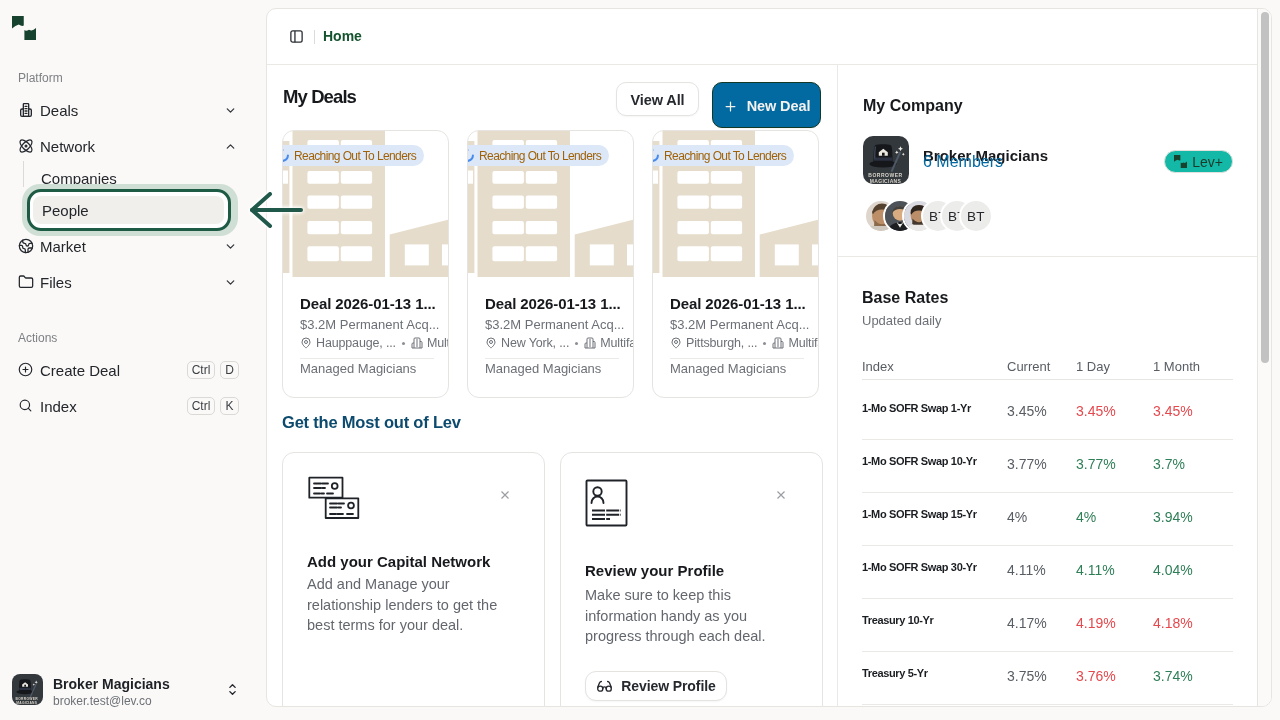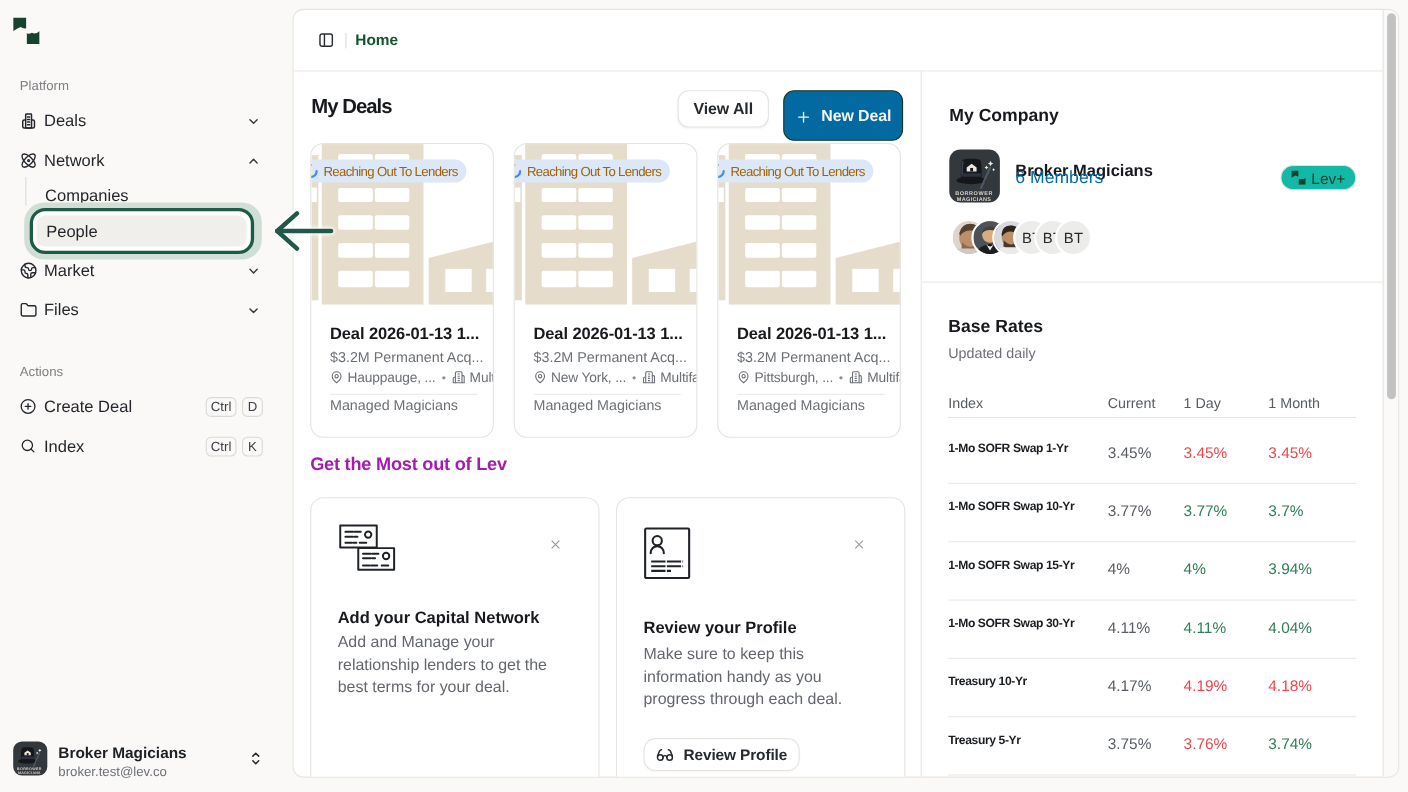--- a/index.html
+++ b/index.html
@@ -308,21 +308,21 @@
             <path d="M6 12H4a2 2 0 0 0-2 2v8h4"></path>
             <path d="M18 9h2a2 2 0 0 1 2 2v11h-4"></path>
             <path d="M10 6h4M10 10h4M10 14h4M10 18h4"></path>
           </svg>
           <span>Multifamily</span>
         </div>
       <div class="ddiv"></div>
       <div class="dman">Managed Magicians</div>
     </div>
 
-    <div class="abs" style="left:15px;top:404px;font-size:16.5px;font-weight:bold;color:#a21caf;letter-spacing:-.2px">Get the Most out of Lev</div>
+    <div class="abs" style="left:15px;top:404px;font-size:16.5px;font-weight:bold;color:#0c4a6e;letter-spacing:-.2px">Get the Most out of Lev</div>
     <div class="pcard" style="left:15px">
       <svg class="abs" style="left:24px;top:22px" width="54" height="46" viewBox="0 0 54 46" fill="none" stroke="#1f2328" stroke-width="1.8" stroke-linejoin="round" stroke-linecap="round">
         <rect x="2.3" y="2.7" width="33.2" height="20" fill="#fff"></rect>
         <path d="M7 8.5h14M7 13h11" stroke-dasharray="7 1.4"></path>
           <circle cx="27.7" cy="11" r="2.9"></circle>
           <path d="M7 18.5h10M20 18.5h6" stroke-dasharray="6 1.4"></path>
         <rect x="18.7" y="23.3" width="32.6" height="19.7" fill="#fff"></rect>
         <path d="M23 28.5h14M23 32.5h11" stroke-dasharray="7 1.4"></path>
           <circle cx="44" cy="30.5" r="2.9"></circle>
           <path d="M23 39h13M40 39h6" stroke-dasharray="6 1.4"></path>

